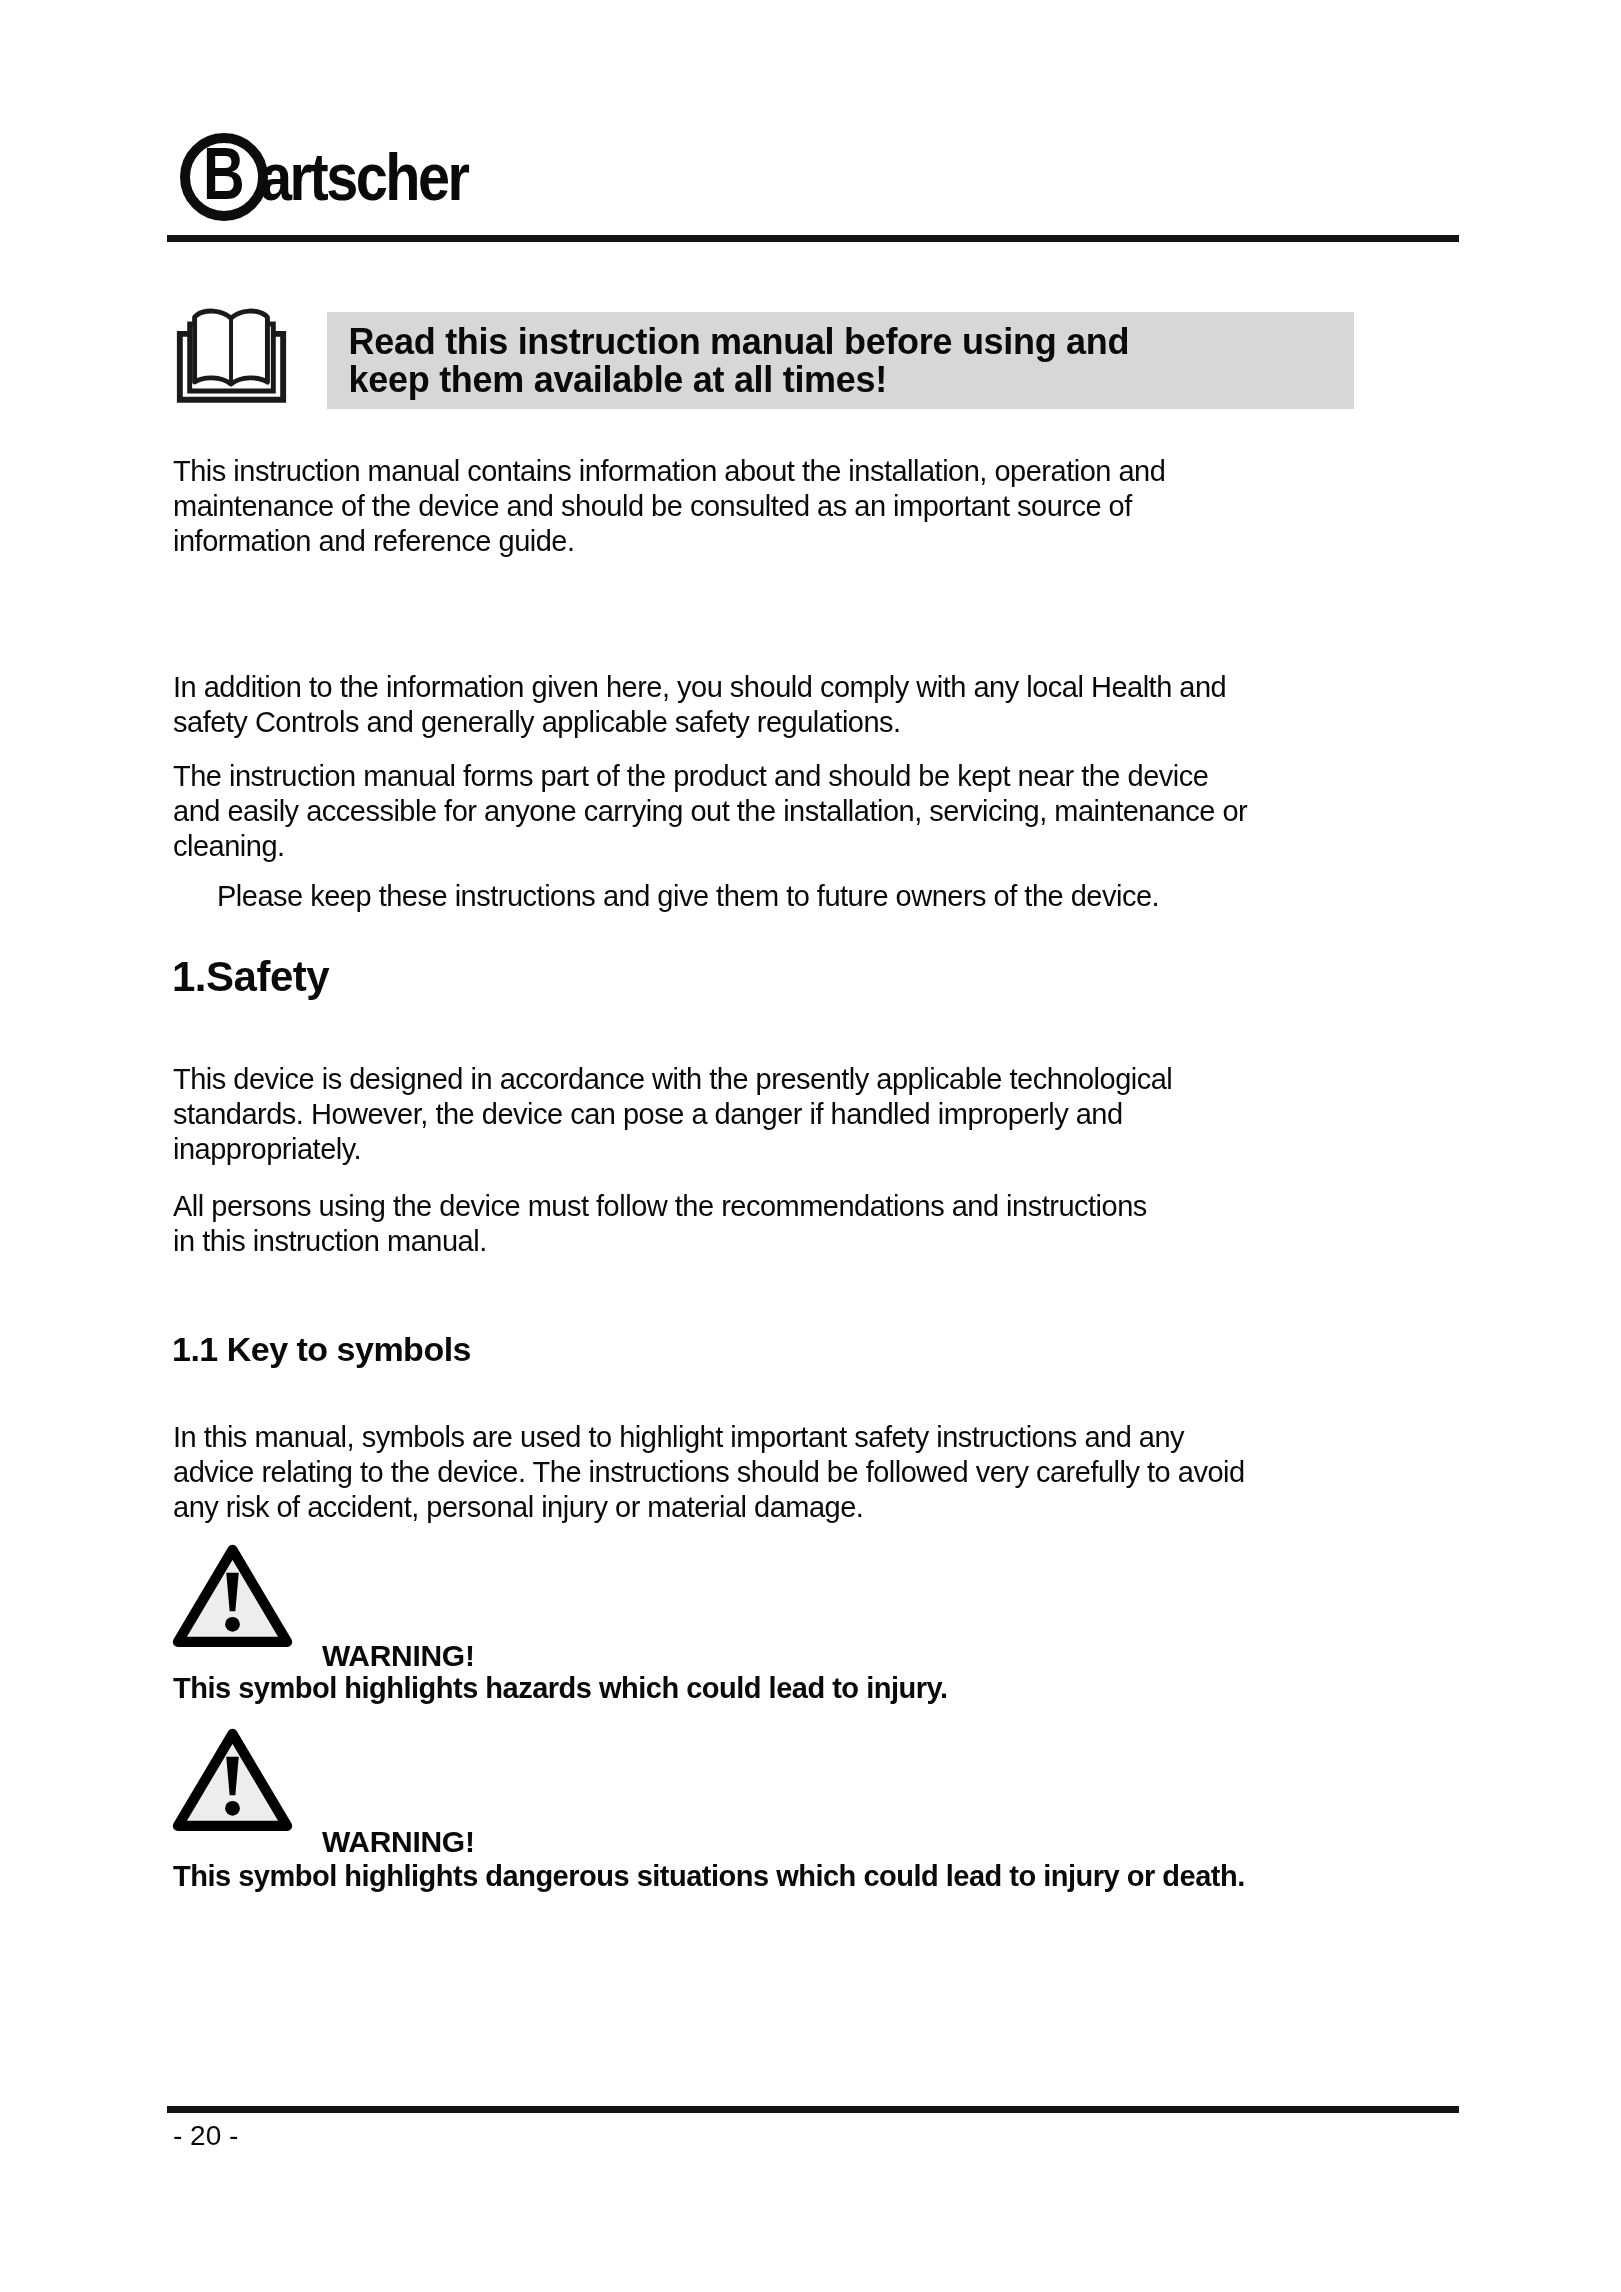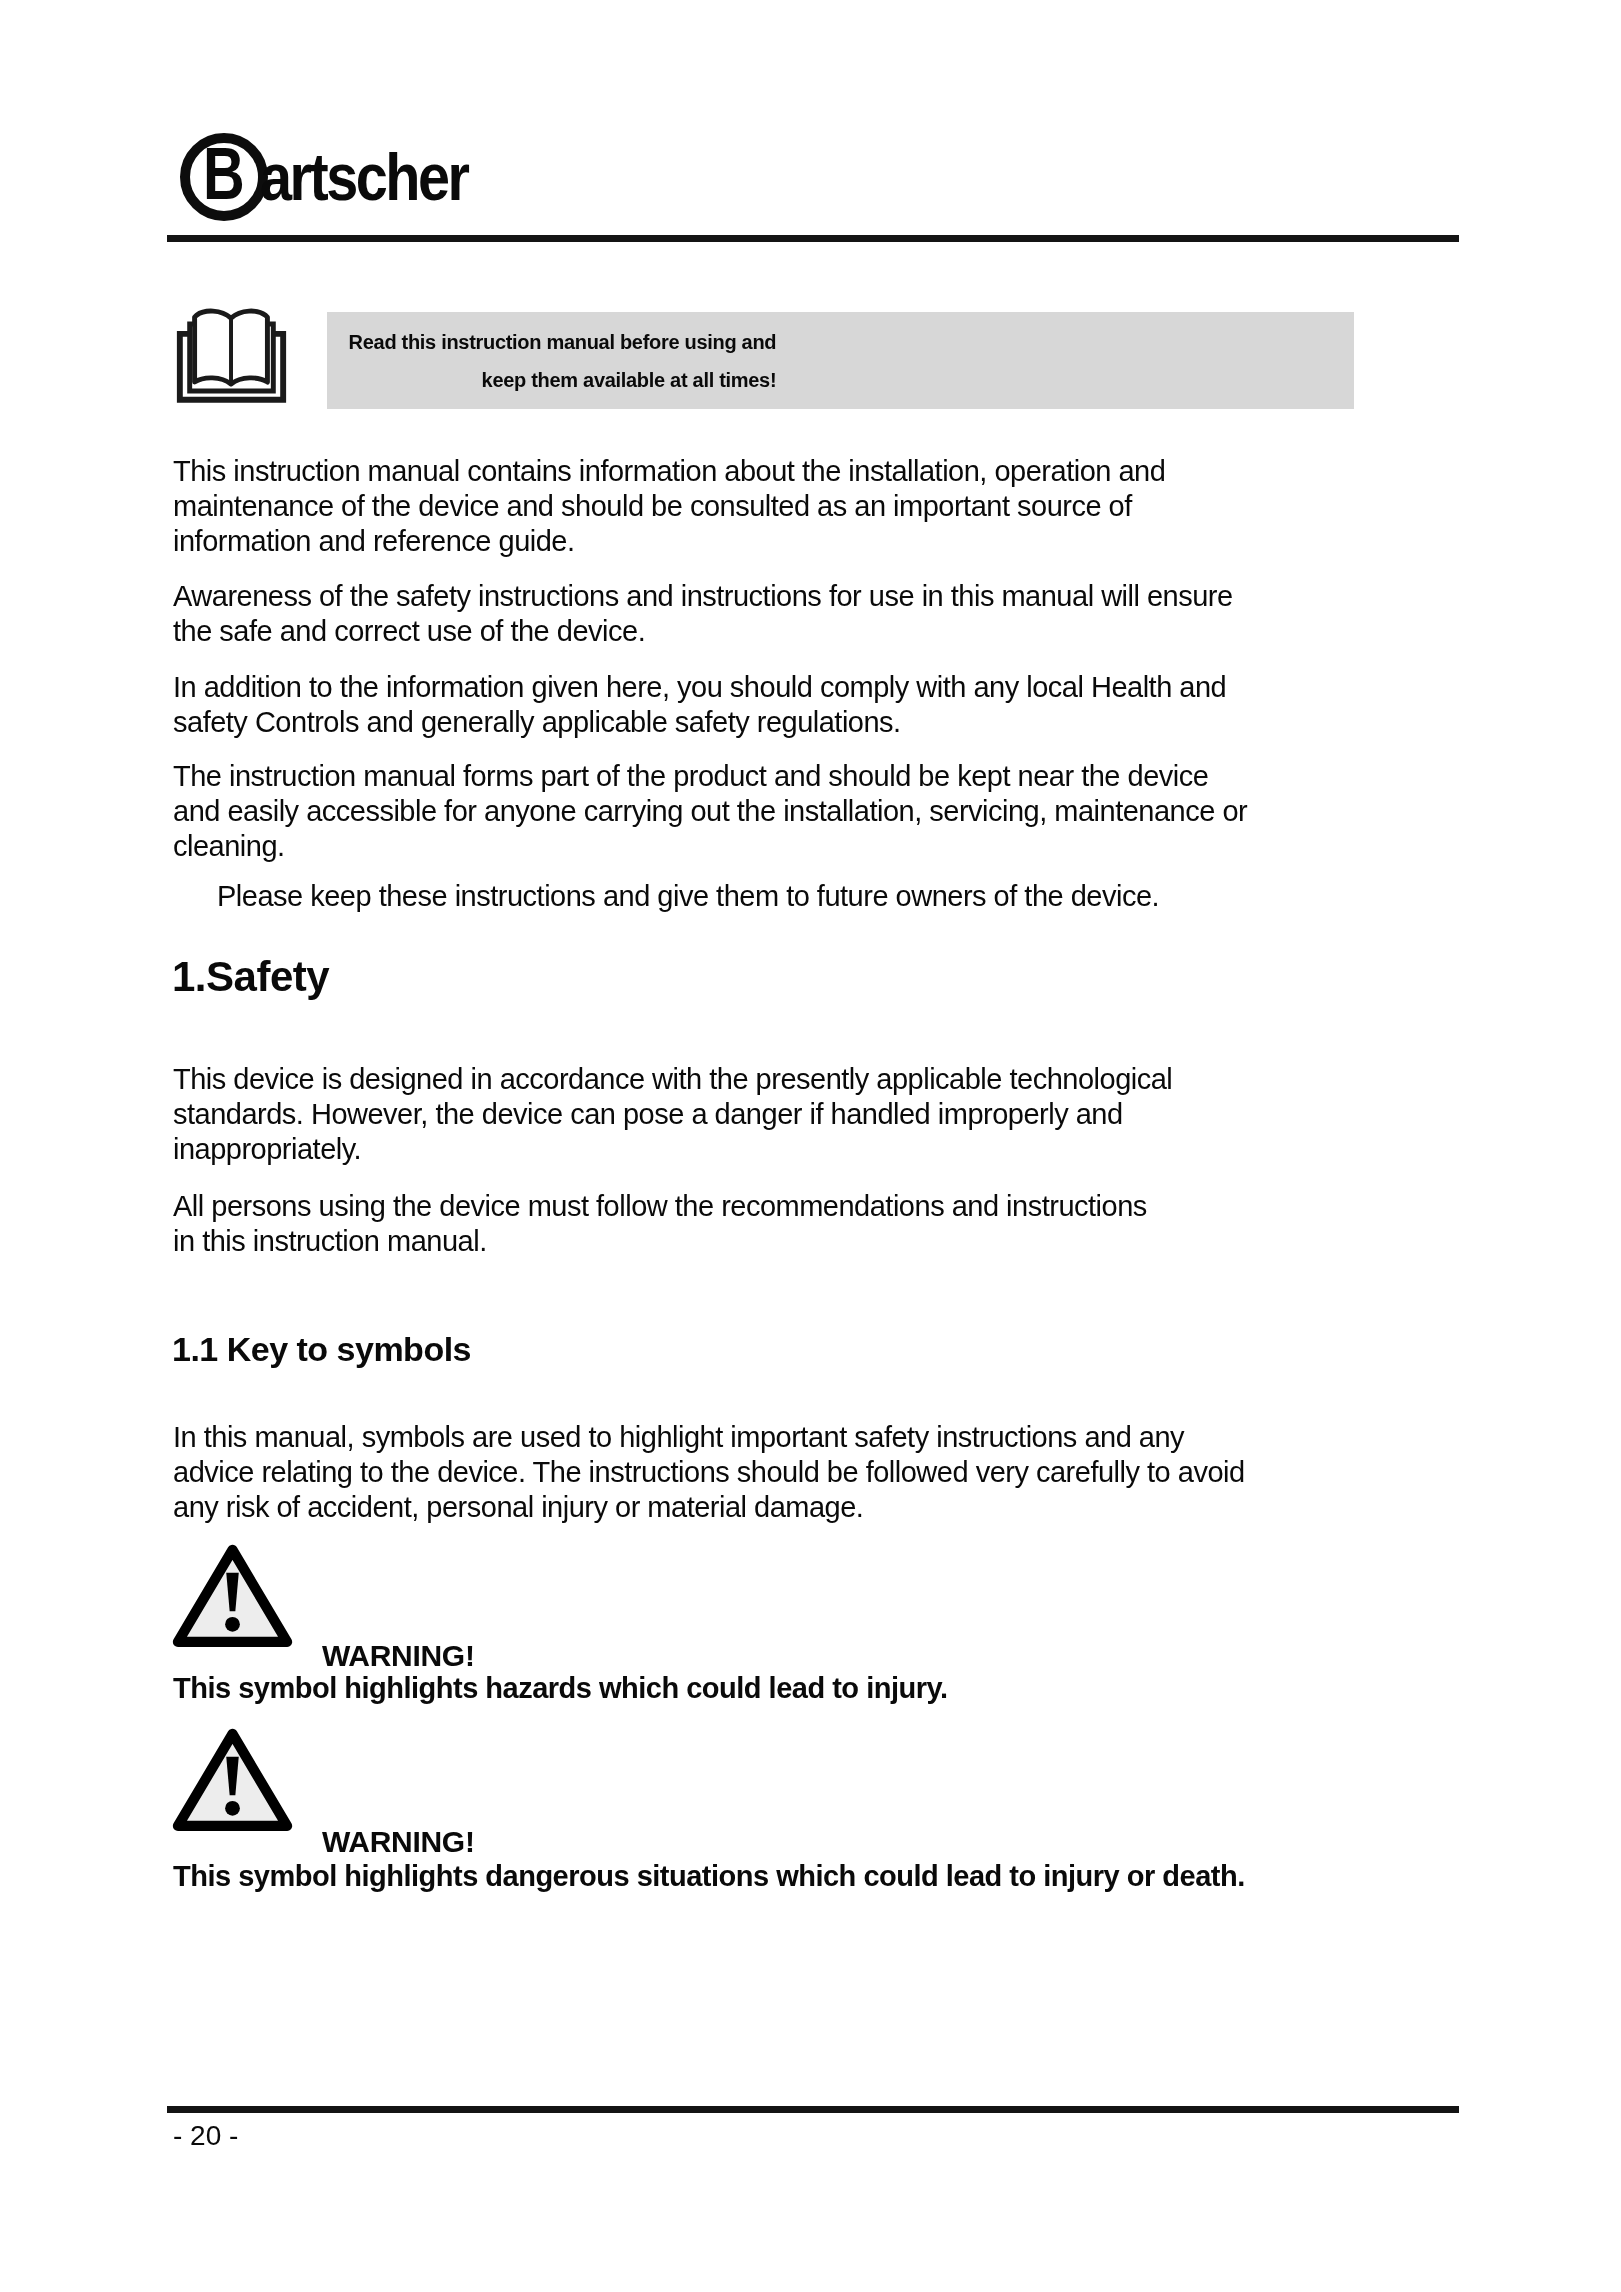--- a/index.html
+++ b/index.html
@@ -39,22 +39,22 @@
   .header-rule{left:167px;top:235px;width:1292px;height:6.9px;background:var(--rule-color);}
   
   .book-icon{left:170px;top:304px;width:123px;height:104px;}
   .notice-box{
     left:327px;top:312px;width:1027px;height:97px;
     background:var(--notice-bg);box-sizing:border-box;
     display:flex;align-items:center;
   }
   .notice-text{
     margin:0;padding-left:21.6px;
-    font-weight:bold;font-size:20px;line-height:38px;
-    white-space:pre-line;letter-spacing:-0.3px;text-align:right;
+    font-weight:bold;font-size:36px;line-height:38px;
+    white-space:pre-line;letter-spacing:-0.3px;
   }
   
   .para{
     left:173px;width:1304px;margin:0;
     font-size:29px;line-height:35px;letter-spacing:-0.5px;
     white-space:pre-line;
   }
   .para.bold{font-weight:bold;}
   .h1{left:172px;margin:0;font-size:42px;letter-spacing:-0.5px;font-weight:bold;}
   .h2{left:172px;margin:0;font-size:34px;letter-spacing:-0.5px;font-weight:bold;}
@@ -101,22 +101,20 @@
     </svg>
   </div>
   <div class="abs notice-box">
     <p class="notice-text">Read this instruction manual before using and
 keep them available at all times!</p>
   </div>
 
   <p class="abs para p1">This instruction manual contains information about the installation, operation and
 maintenance of the device and should be consulted as an important source of
 information and reference guide.</p>
-  <p class="abs para p2">Awareness of the safety instructions and instructions for use in this manual will ensure
-the safe and correct use of the device.</p>
   <p class="abs para p3">In addition to the information given here, you should comply with any local Health and
 safety Controls and generally applicable safety regulations.</p>
   <p class="abs para p4">The instruction manual forms part of the product and should be kept near the device
 and easily accessible for anyone carrying out the installation, servicing, maintenance or
 cleaning.</p>
   <p class="abs para p5">Please keep these instructions and give them to future owners of the device.</p>
 
   <h1 class="abs h1">1.Safety</h1>
   <p class="abs para p6">This device is designed in accordance with the presently applicable technological
 standards. However, the device can pose a danger if handled improperly and

